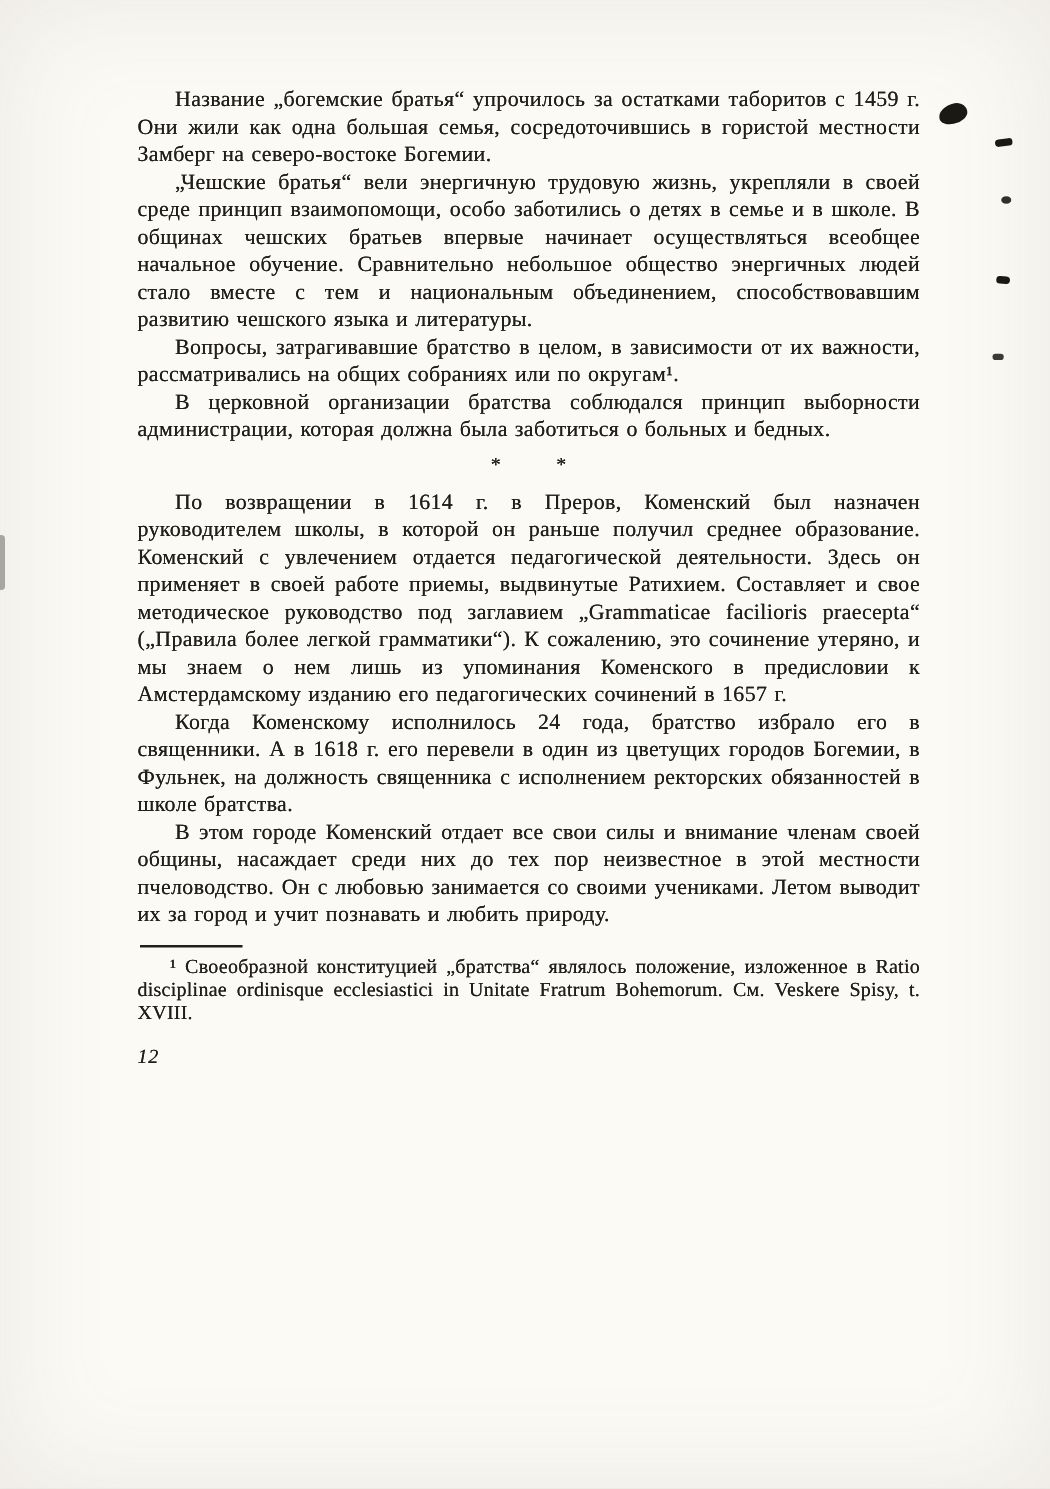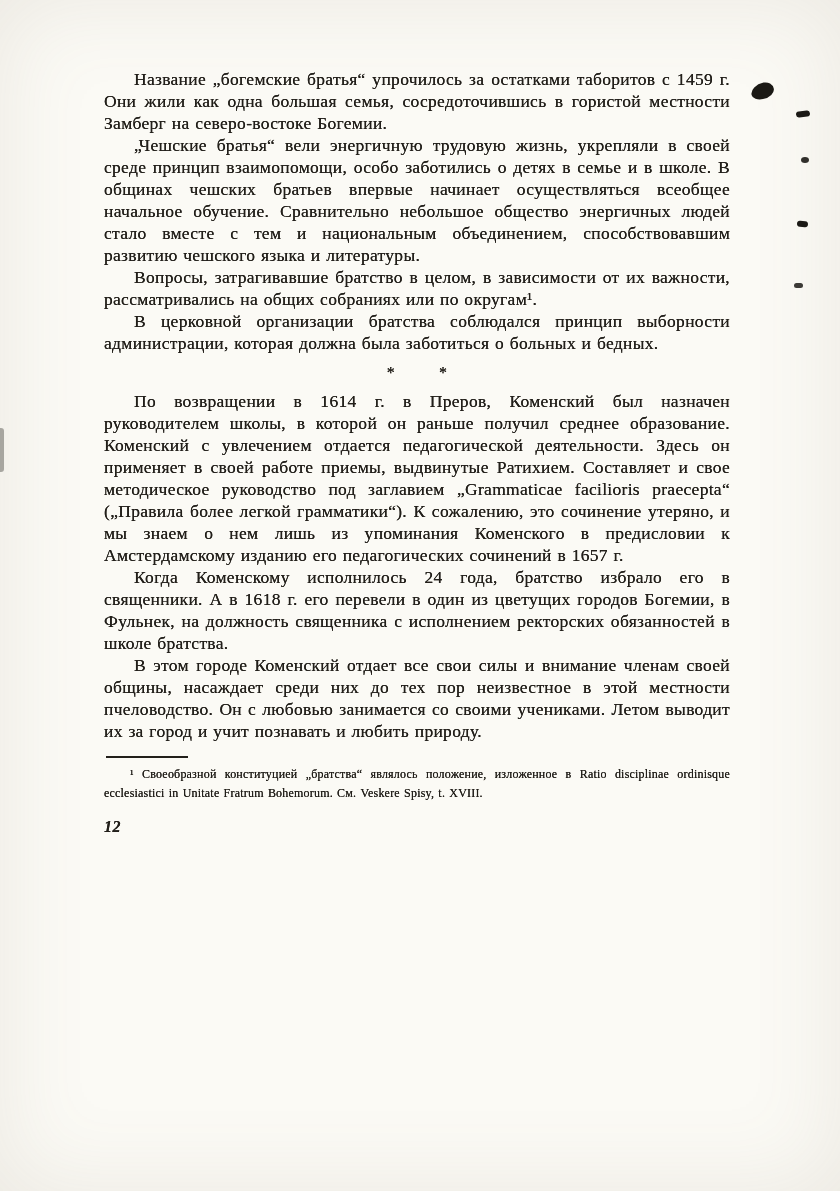--- a/index.html
+++ b/index.html
@@ -13,21 +13,21 @@
     height: 1191px;
     margin: 0 auto;
     background: var(--paper, #fbfaf5);
     box-shadow: inset 0 0 90px rgba(120,110,90,0.12);
     overflow: hidden;
     color: var(--ink, #221f1a);
     font-family: "Liberation Serif", "DejaVu Serif", serif;
   }
   .text-block {
     position: absolute;
-    left: 104px;
+    left: 110px;
     top: 68px;
     width: 626px;
     font-size: 17.5px;
     line-height: 22px;
     text-align: justify;
     letter-spacing: 0.3px;
     word-spacing: 1px;
     text-shadow: 0 0 0.4px currentColor; 
   }
   .body-para {
@@ -45,31 +45,30 @@
     text-indent: 0;
   }
   .footnote-rule {
     width: 82px;
     height: 2px;
     background: var(--ink, #221f1a);
     margin: 14px 0 7px 2px;
   }
   .footnote {
     margin: 0;
-    font-size: 12px;
+    font-size: 16px;
     line-height: 18.5px;
     letter-spacing: 0.2px;
     text-indent: 26px;
   }
   .page-number {
     margin-top: 14px;
     font-style: italic;
     font-size: 16px;
     letter-spacing: 0.5px;
-    font-weight: bold;
   }
   
   .artifact {
     position: absolute;
     background: #1b1915;
   }
   .blob-top-right {
     left: 751px; top: 83px;
     width: 23px; height: 16px;
     border-radius: 62% 38% 55% 45% / 60% 50% 50% 40%;

